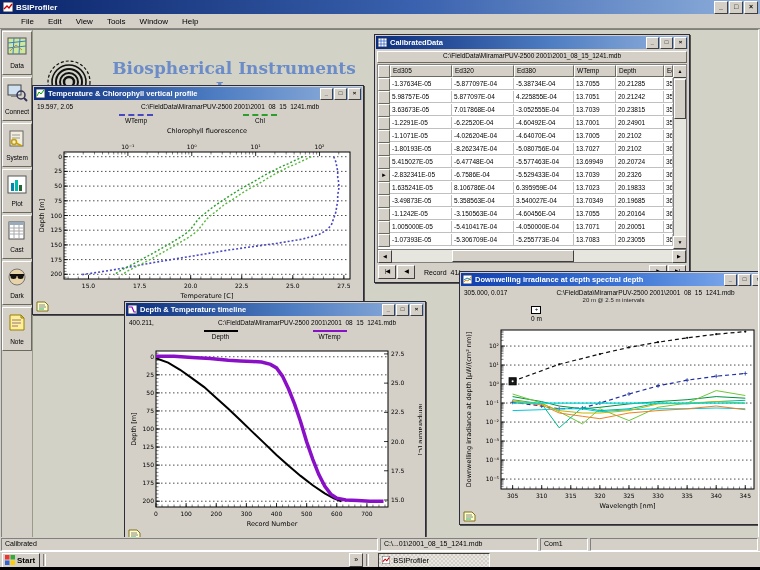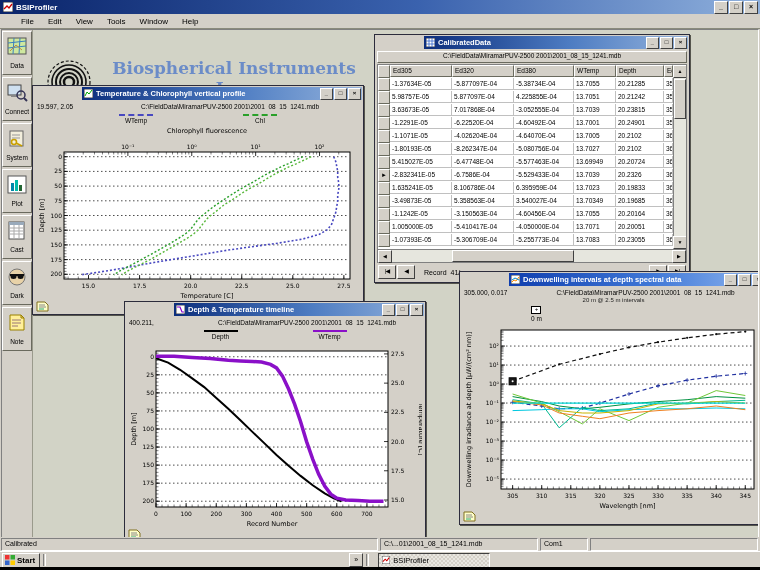--- a/index.html
+++ b/index.html
@@ -28,21 +28,21 @@
   .tool-label{font-size:6.5px;margin-top:1px;}
   .mdi{position:absolute;left:30px;top:0;right:0;bottom:0;overflow:hidden;}
   
   .logo{position:absolute;left:12px;top:2px;width:330px;height:52px;display:flex;align-items:center;margin-top:24px;}
   .logo-text{flex:1;text-align:center;}
   .logo-company{font-family:"DejaVu Serif",serif;font-weight:bold;font-size:17px;color:#6b8cc8;}
   .logo-tagline{font-size:6.5px;color:#8a97b4;margin-top:1px;}
   
   .win{position:absolute;background:#d4d0c8;border:1px solid #2c2c3c;box-shadow:1px 1px 0 #55554d;padding:1px;}
   .win-tb{height:13px;display:flex;align-items:center;padding:0 1px;
-          background:linear-gradient(90deg,#0c2e7c,#4d7cc2 55%,#93b2dc);margin-left:48px;}
+          background:linear-gradient(90deg,#0c2e7c,#4d7cc2 55%,#93b2dc);}
   .win-tb.bright{background:linear-gradient(90deg,#0f3eae,#3f77d6 55%,#8fb6f0);}
   .win-tb .t-icon{width:9px;height:9px;margin:0 3px 0 1px;flex:0 0 auto;}
   .win-tb .t-text{color:#fff;font-size:7.5px;font-weight:bold;flex:1;white-space:nowrap;overflow:hidden;}
   .win-tb .wbtn{width:11px;height:10px;font-size:6px;line-height:8px;}
   .win-body{position:absolute;top:15px;left:1px;right:1px;bottom:1px;background:#d4d0c8;
             display:flex;flex-direction:column;}
   .readout-row{height:10px;display:flex;font-size:6.5px;align-items:center;padding:0 3px;flex:0 0 auto;}
   .readout-val{min-width:64px;}
   .readout-path{flex:1;text-align:center;white-space:nowrap;overflow:hidden;}
   .subtitle-row{height:9px;font-size:6px;text-align:center;color:#222;flex:0 0 auto;}
@@ -735,21 +735,21 @@
           </div>
         </div>
 
         <div class="win" style="left:427px;top:241px;width:305px;height:250px;z-index:3;">
           <div class="win-tb bright">
             <svg class="t-icon" viewBox="0 0 9 9">
                 <rect width="9" height="9" fill="#fff" stroke="#444"></rect>
                 <polyline points="1,7 3,5 5,6 8,2" fill="none" stroke="#f80" stroke-width="1"></polyline>
                 <polyline points="1,5 4,3 8,5" fill="none" stroke="#08c" stroke-width="1"></polyline>
               </svg>
-            <span class="t-text">Downwelling intervals at depth spectral data</span>
+            <span class="t-text">Downwelling irradiance at depth spectral depth</span>
             <div class="wbtn">_</div>
             <div class="wbtn">□</div>
             <div class="wbtn">×</div>
           </div>
           <div class="win-body">
             <div class="readout-row">
               <span class="readout-val">305.000, 0.017</span>
               <span class="readout-path">C:\FieldData\MiramarPUV-2500 2001\2001_08_15_1241.mdb</span>
             </div>
             <div class="subtitle-row">20 m @ 2.5 m intervals</div>

